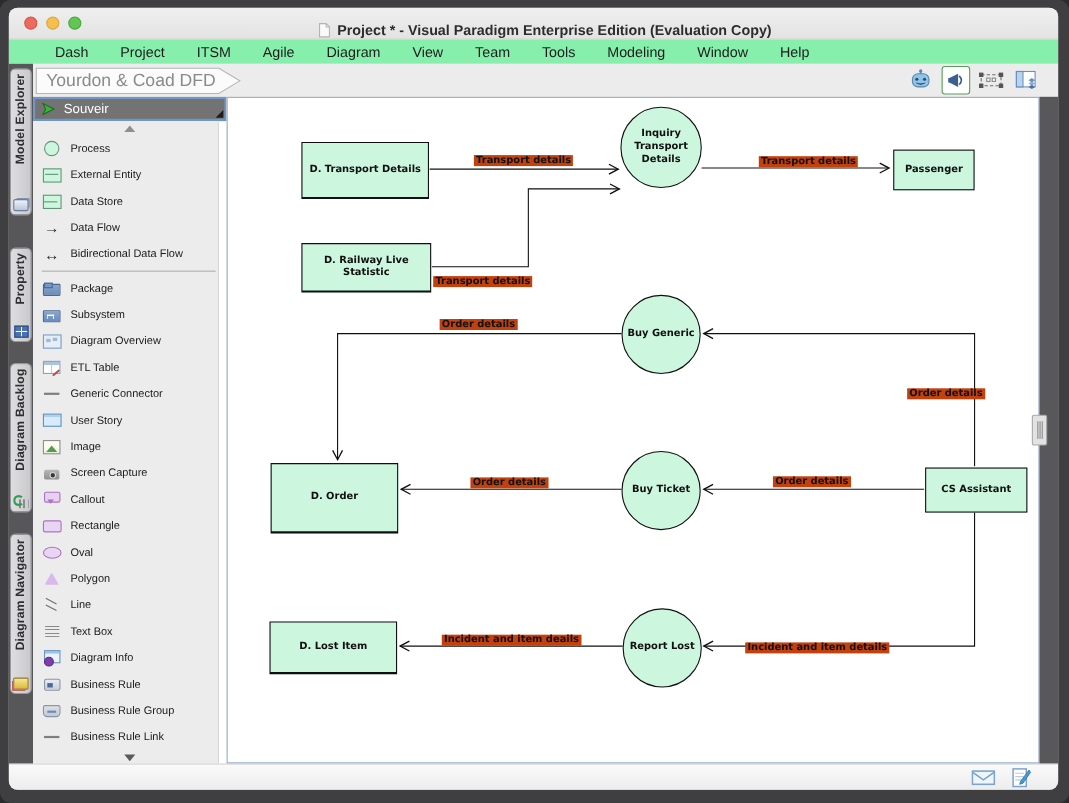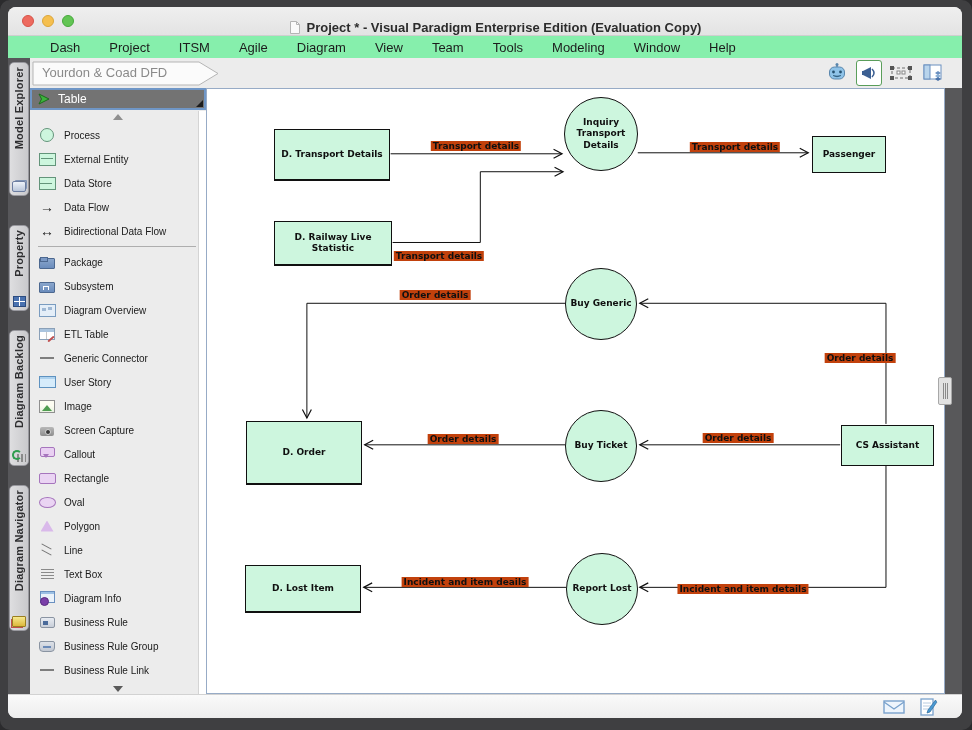--- a/index.html
+++ b/index.html
@@ -33,21 +33,21 @@
   .diagram-backlog-icon::before{content:"";position:absolute;right:0;bottom:0;width:9px;height:8px;background:repeating-linear-gradient(90deg,#8a8a8a 0 2px,transparent 2px 4px);}
   .diagram-backlog-icon::after{content:"";position:absolute;left:0;top:0;width:6px;height:6px;border:2px solid #2f9d4f;border-right-color:transparent;border-radius:50%;}
   .diagram-navigator-icon{width:14px;height:11px;background:linear-gradient(#f6e98e,#ddb83c);border:1px solid #9a7e20;border-radius:1px;box-shadow:-2px 2px 0 -1px #c05050;}
 
   .right-col{flex:1;display:flex;flex-direction:column;min-width:0;}
 
   
   .toolbar{height:30px;background:#ececec;display:flex;align-items:center;flex:none;}
   .breadcrumb{position:relative;width:190px;height:25px;margin-left:2px;flex:none;}
   .breadcrumb svg{position:absolute;inset:0;}
-  .breadcrumb-text{position:absolute;left:10px;top:4px;font-size:13px;color:#8a8a8a;white-space:nowrap;}
+  .breadcrumb-text{position:absolute;left:10px;top:4px;font-size:16px;color:#8a8a8a;white-space:nowrap;}
   .tool-icons{margin-left:auto;margin-right:16px;display:flex;align-items:center;gap:6px;}
   .tool-btn{width:26px;height:26px;display:flex;align-items:center;justify-content:center;border-radius:3px;}
   .tool-btn.active{border:1.5px solid #5a9e5a;background:#fff;}
 
   
   .content{flex:1;display:flex;min-height:0;}
   .palette{position:relative;width:176px;flex:none;background:#ececec;overflow:hidden;}
   .palette::after{content:"";position:absolute;top:23px;right:0;bottom:0;width:7px;background:#fff;border-left:1px solid #d4d4d4;}
   .cursor-row{position:relative;height:22px;background:#737373;border:2px solid #6f96c6;display:flex;align-items:center;gap:7px;padding-left:6px;color:#fff;font-size:12px;}
   .cursor-row::after{content:"";position:absolute;right:1px;bottom:1px;border-left:7px solid transparent;border-bottom:7px solid #1c1c1c;}
@@ -216,21 +216,21 @@
           </div>
         </div>
 
         <div class="content">
 
           <div class="palette">
             <div class="cursor-row">
               <svg width="13" height="12" viewBox="0 0 13 12">
                 <path d="M1 1 L11 6 L1 11 L3.5 6 z" fill="#3db33d" stroke="#1d6b1d"></path>
               </svg>
-              <span>Table</span>
+              <span>Souveir</span>
             </div>
             <div class="p-scroll">
                 <span class="tri-up"></span>
               </div>
             <div>
                 <div class="p-item">
                   <span class="pi process-icon"></span>
                   <span class="p-label">Process</span>
                 </div>
                 <div class="p-item">

